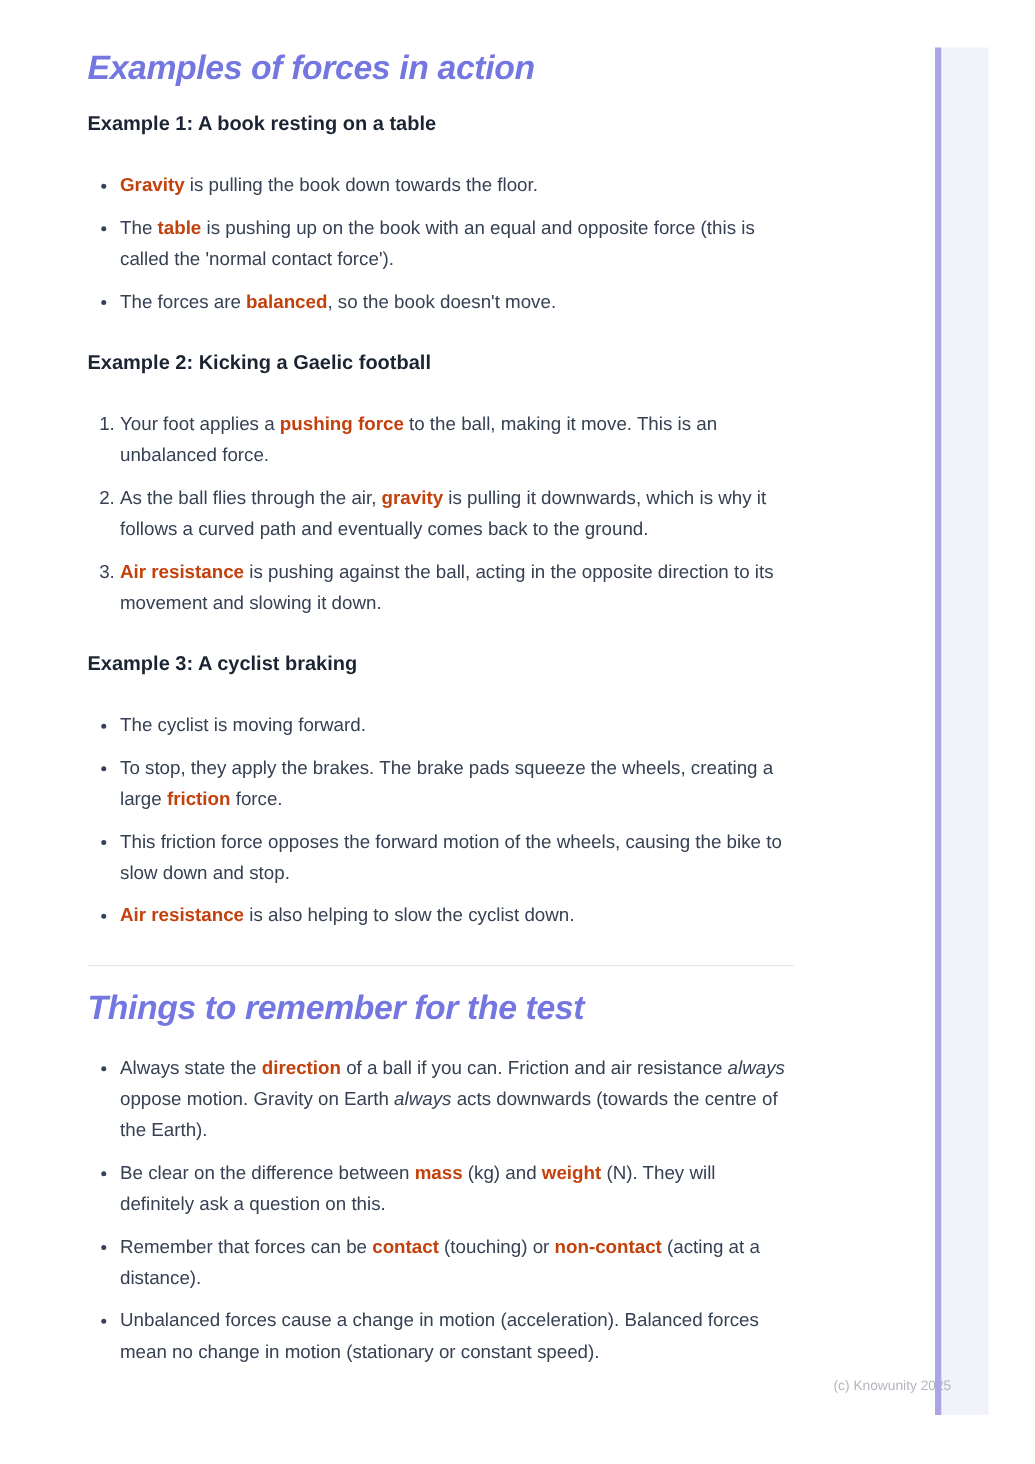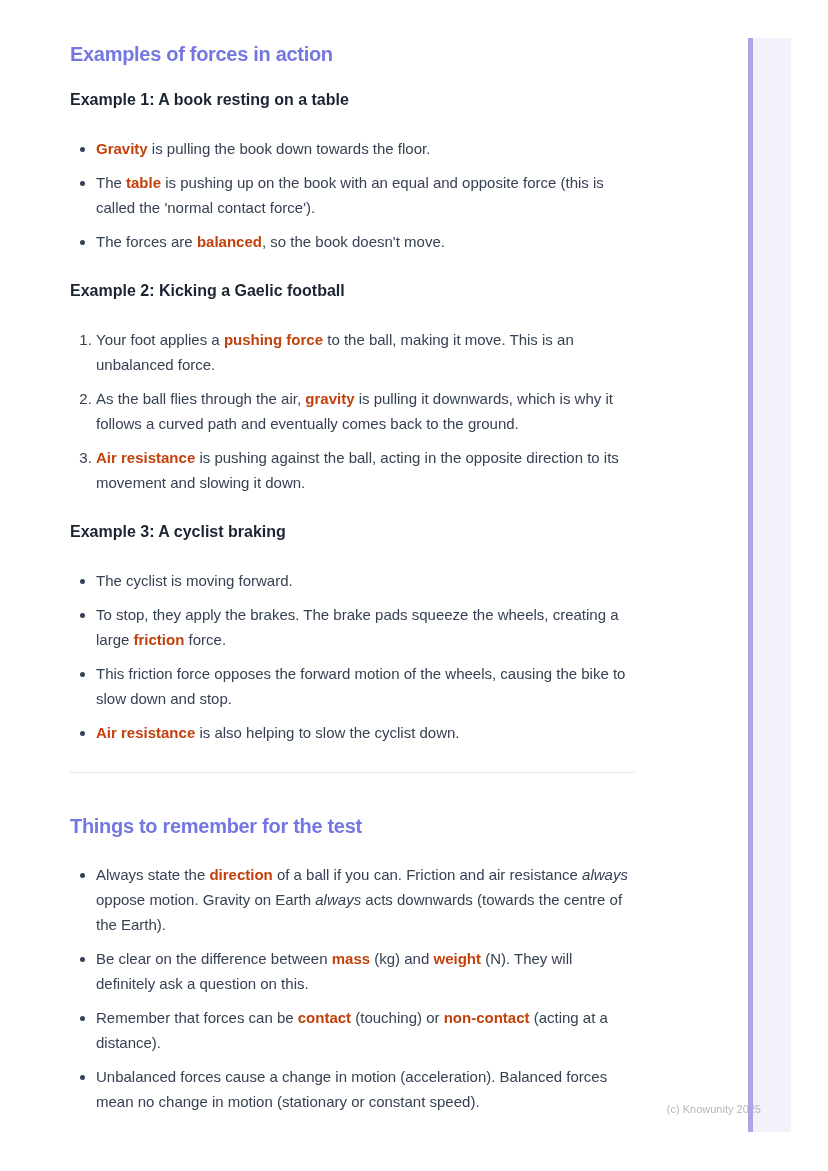--- a/index.html
+++ b/index.html
@@ -17,32 +17,33 @@
   }
   .content {
     position: absolute;
     left: 70px;
     top: 0;
     width: 565px;
     font-size: 15px;
     line-height: 25px;
   }
   h1.section-heading {
-    font-size: 20px;
+    font-size: 27px;
     line-height: 27px;
     font-weight: 700;
     color: #7577e1;
     letter-spacing: -0.3px;
     margin: 0 0 22px 0;
+    font-style: italic;
   }
   h1.first-heading {
     margin-top: 41px;
   }
   h1.second-heading {
-    margin-top: 40px;
+    margin-top: 20px;
   }
   p.intro {
     margin: 0 0 27px 0;
     text-align: justify;
   }
   h2.example-heading {
     font-size: 16px;
     line-height: 20px;
     font-weight: 700;
     color: #1b2433;

